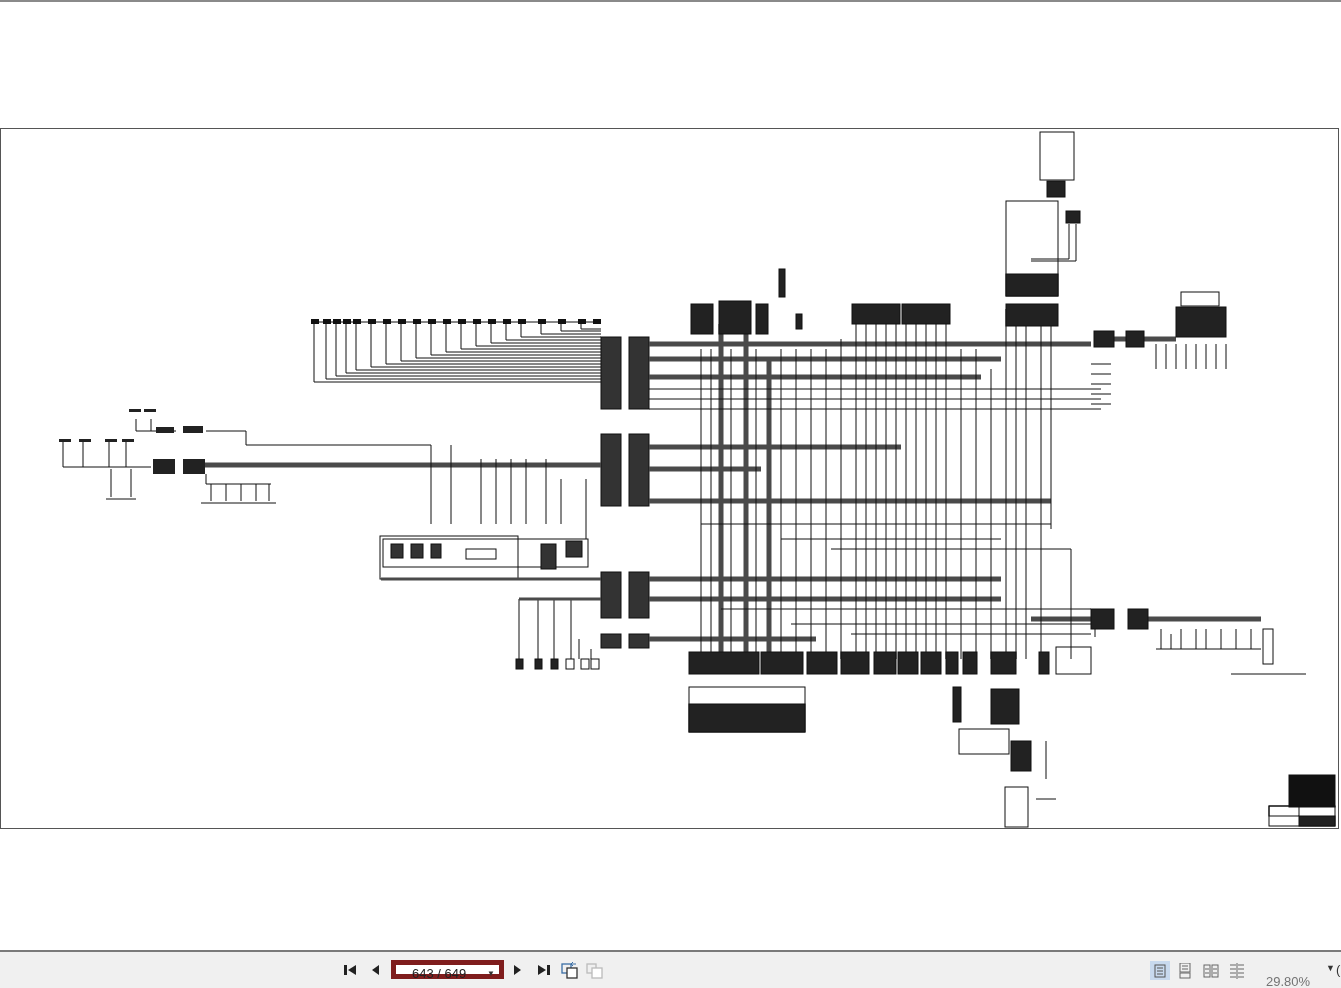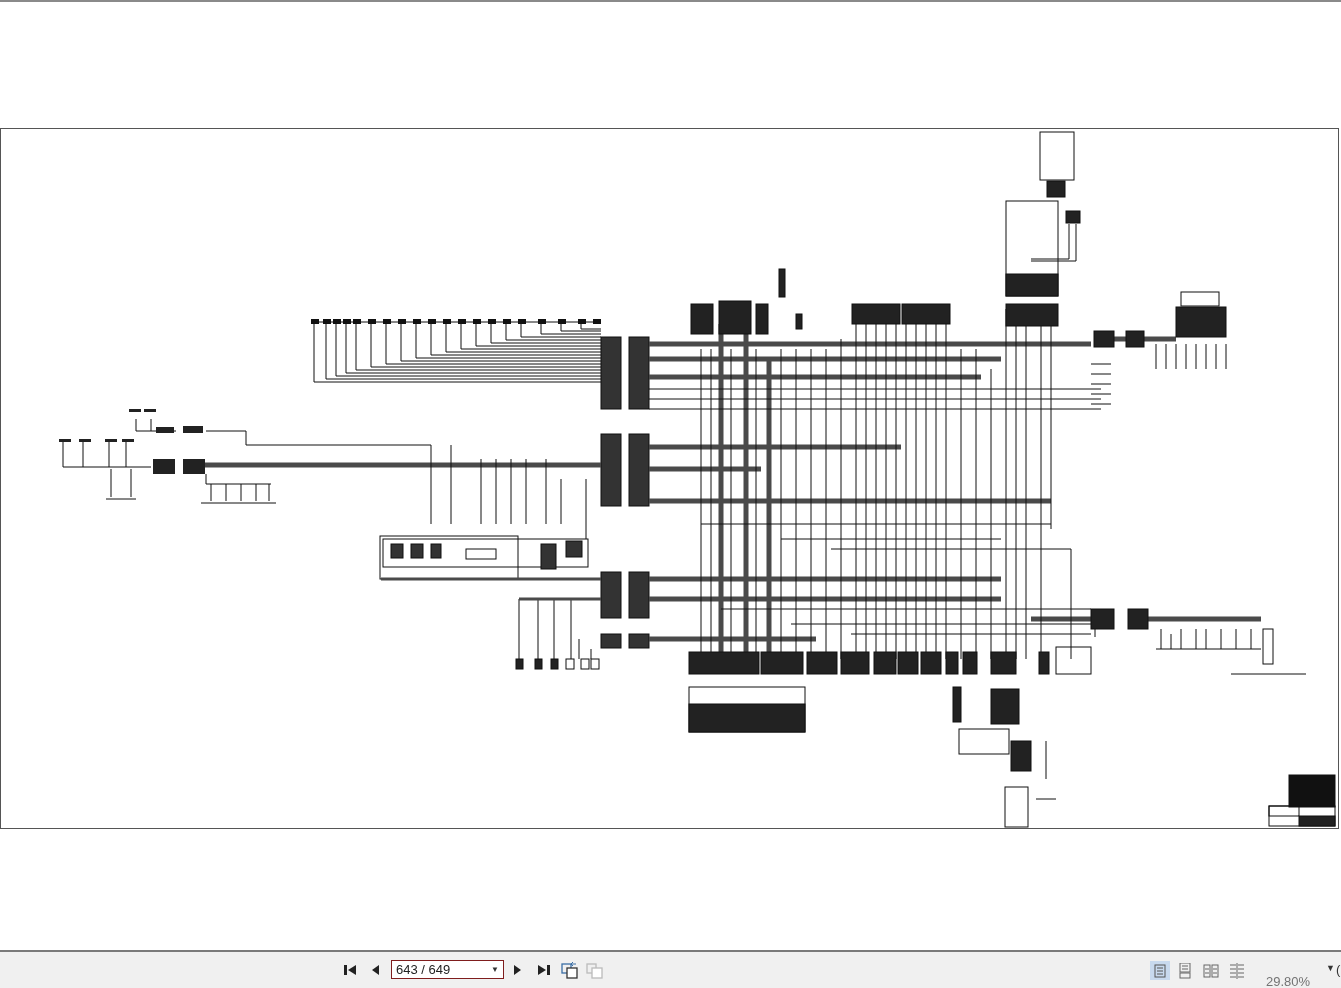--- a/index.html
+++ b/index.html
@@ -4,21 +4,21 @@
 <style>
   html, body { margin:0; padding:0; }
   body { width:1341px; height:988px; background:#ffffff; position:relative; overflow:hidden; font-family:"Liberation Sans", sans-serif; }
   .topbar { position:absolute; left:0; top:0; width:1341px; height:2px; background:#8a8a8a; }
   .viewport { position:absolute; left:0; top:2px; width:1341px; height:948px; background:#ffffff; }
   .page { position:absolute; left:0; top:126px; width:1337px; height:699px; border:1px solid #555; background:#fff; }
   .page svg { position:absolute; left:0; top:0; }
   .statusbar { position:absolute; left:0; top:950px; width:1341px; height:38px; background:#f0f0f0; border-top:2px solid #7a7a7a; box-sizing:border-box; }
   .statusbar .inner { position:absolute; top:0; left:0; width:100%; height:36px; }
   .nav-btn { position:absolute; top:9px; width:18px; height:18px; cursor:pointer; display:flex; align-items:center; justify-content:center; }
-  .page-field { position:absolute; left:391px; top:8px; width:113px; height:19px; background:#fff; border:1px solid #7f1d1d; box-sizing:border-box; font-size:13px; color:#222; line-height:17px; padding-left:4px; }
+  .page-field { position:absolute; left:391px; top:8px; width:113px; height:19px; background:#fff; border:5px solid #7f1d1d; box-sizing:border-box; font-size:13px; color:#222; line-height:17px; padding-left:16px; }
   .page-field .caret { position:absolute; right:4px; top:0; font-size:8px; color:#333; }
   .view-btn { position:absolute; top:9px; width:20px; height:19px; display:flex; align-items:center; justify-content:center; cursor:pointer; }
   .view-btn.active { background:#c8d9ee; }
   .zoom-text { position:absolute; left:1266px; top:22px; font-size:13px; color:#737373; }
   .zoom-caret { position:absolute; left:1326px; top:11px; font-size:9px; color:#333; }
   .zoom-clip { position:absolute; left:1336px; top:10px; font-size:13px; color:#333; }
 </style>
 </head>
 <body>
 

